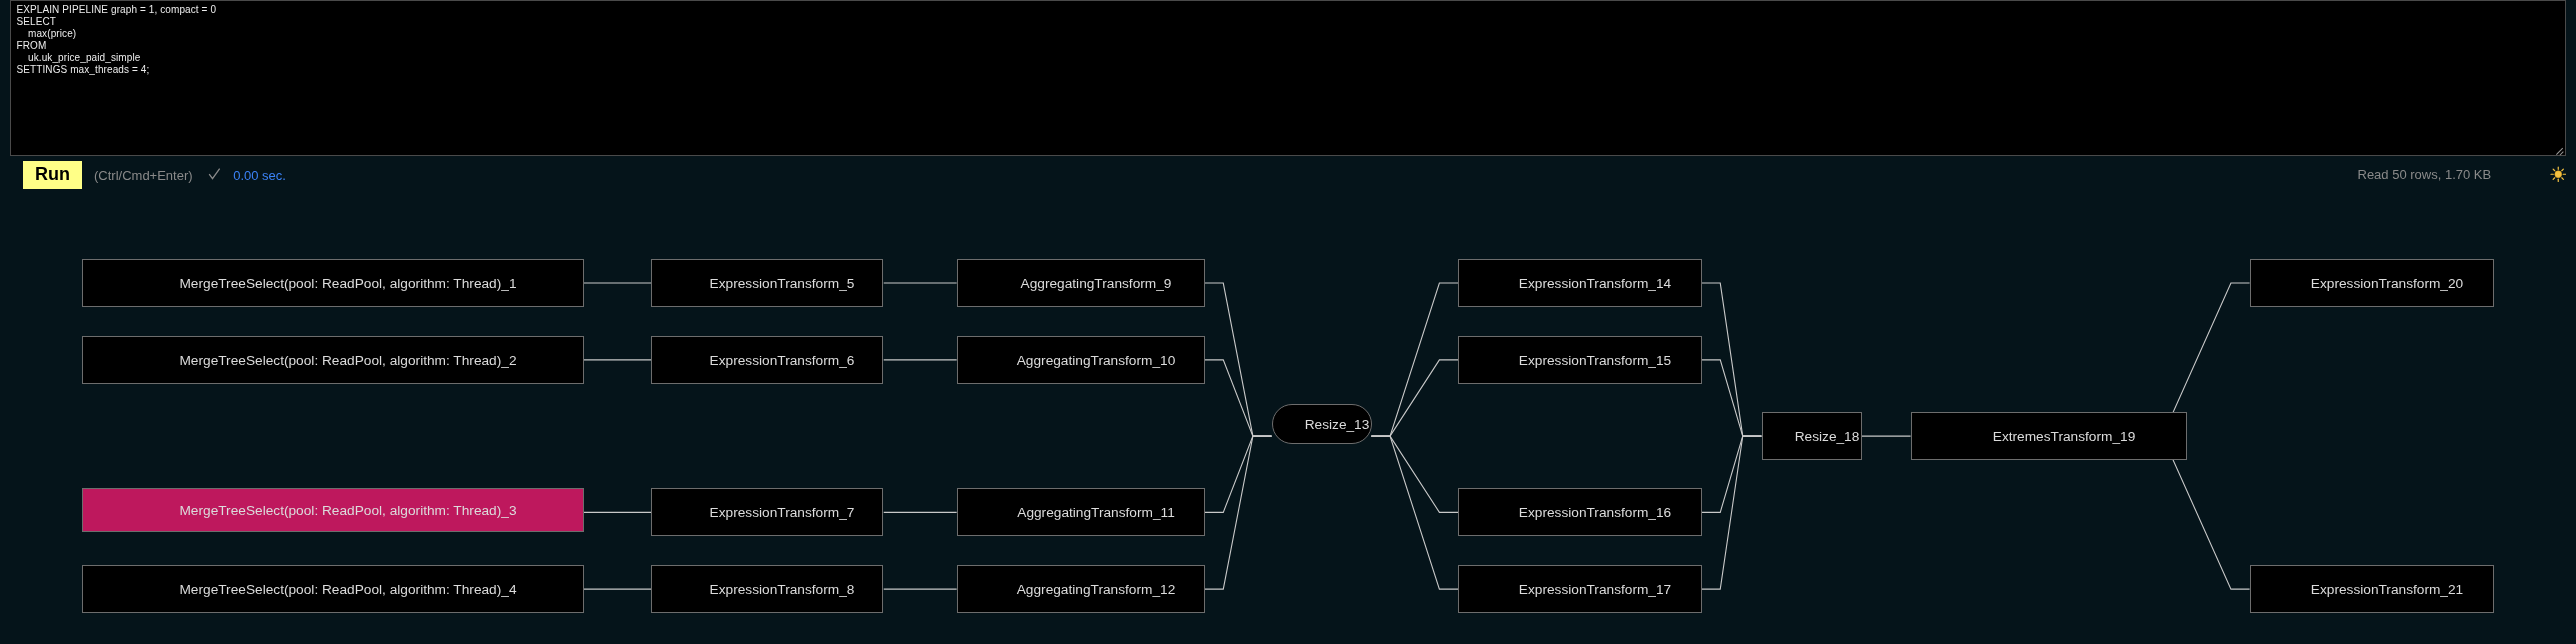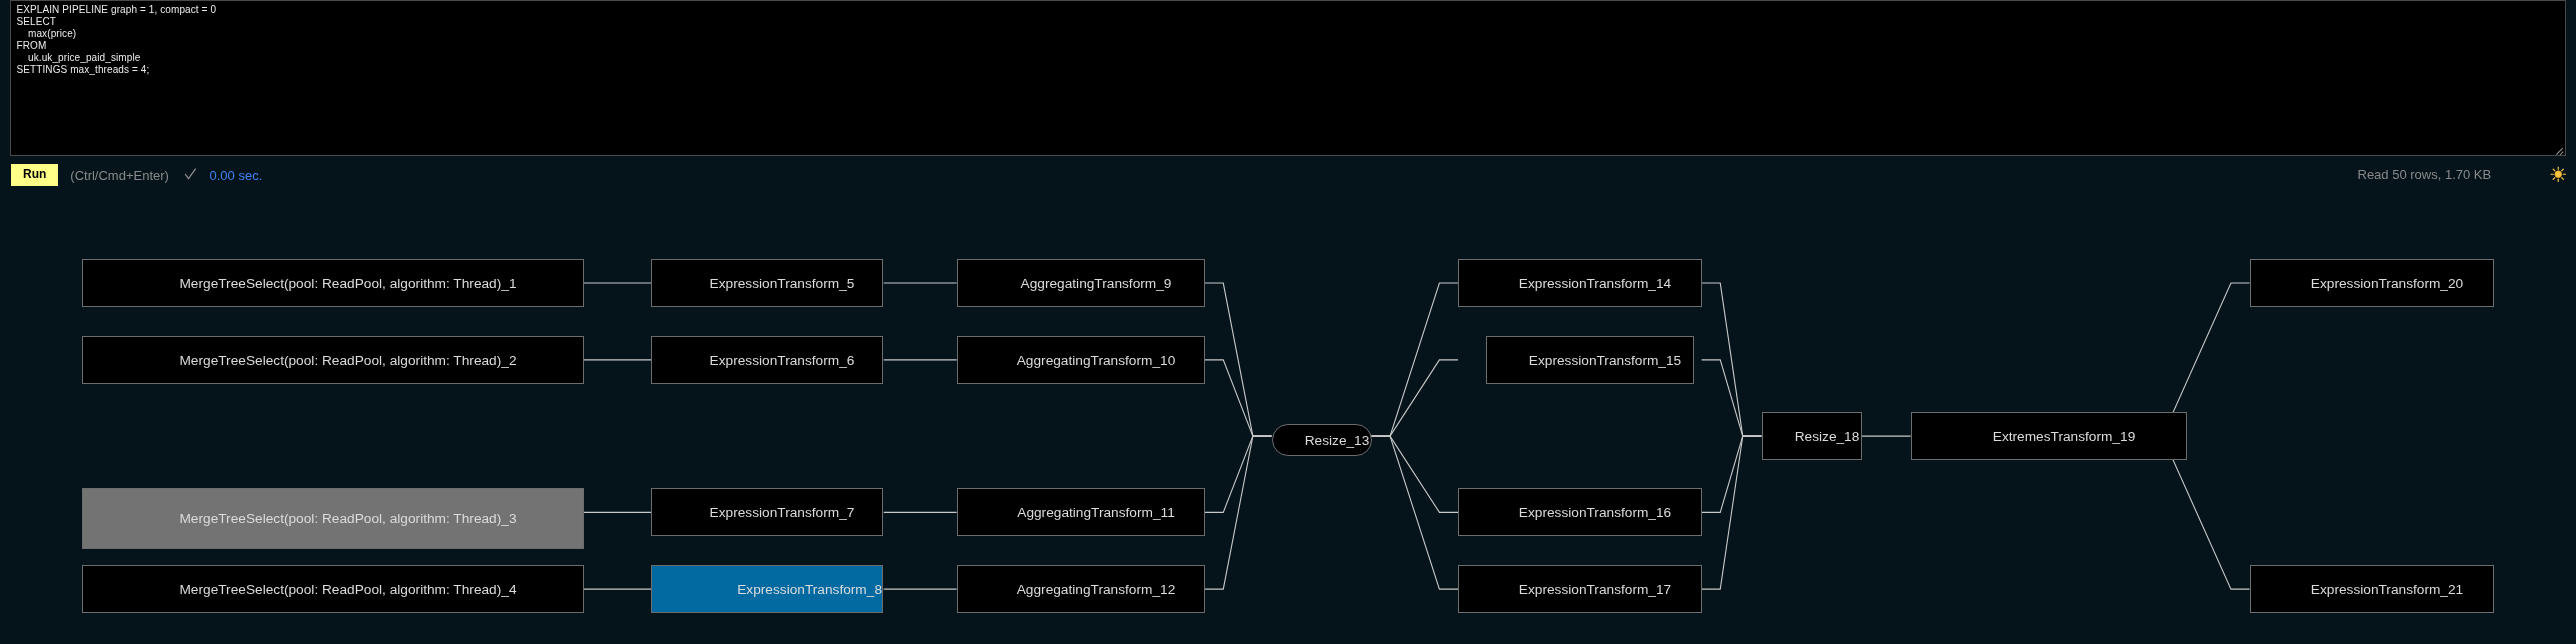--- a/index.html
+++ b/index.html
@@ -76,26 +76,26 @@
   #toolbar {
     position: absolute;
     left: 0;
     top: 158px;
     width: 2576px;
     height: 34px;
     display: flex;
     align-items: center;
   }
   #run-button {
-    margin-left: 11px;
+    margin-left: 23px;
     background: #ffff87;
     color: #000000;
     border: none;
     font-family: "Liberation Sans", sans-serif;
-    font-size: 12px;
+    font-size: 18px;
     font-weight: bold;
     padding: 4.4px 12px;
     cursor: pointer;
     line-height: 1.1;
   }
   .hint-text {
     margin-left: 12px;
     color: #8a8a8a;
     font-size: 13px;
   }
@@ -228,57 +228,57 @@
       <path d="M 3907 445 L 3941 445 L 4066 166 L 4100 166" fill="none" stroke="#c9c9c9" stroke-width="2"></path>
       <path d="M 3907 445 L 3941 445 L 4066 724 L 4100 724" fill="none" stroke="#c9c9c9" stroke-width="2"></path>
     </svg>
   <div id="graph-nodes">
       <div class="gnode" style="left: 82px; top: 67px; width: 502px; height: 48px; background: rgb(0, 0, 0); border-color: rgb(109, 109, 109);">
         <span>MergeTreeSelect(pool: ReadPool, algorithm: Thread)_1</span>
       </div>
       <div class="gnode" style="left: 82px; top: 144px; width: 502px; height: 48px; background: rgb(0, 0, 0); border-color: rgb(109, 109, 109);">
         <span>MergeTreeSelect(pool: ReadPool, algorithm: Thread)_2</span>
       </div>
-      <div class="gnode" style="left: 82px; top: 296px; width: 502px; height: 61px; background: #737373; border-color: rgb(109, 109, 109);">
+      <div class="gnode" style="left: 82px; top: 296px; width: 502px; height: 44px; background: #be185d; border-color: rgb(109, 109, 109);">
         <span>MergeTreeSelect(pool: ReadPool, algorithm: Thread)_3</span>
       </div>
       <div class="gnode" style="left: 82px; top: 373px; width: 502px; height: 48px; background: rgb(0, 0, 0); border-color: rgb(109, 109, 109);">
         <span>MergeTreeSelect(pool: ReadPool, algorithm: Thread)_4</span>
       </div>
       <div class="gnode" style="left: 651px; top: 67px; width: 232px; height: 48px; background: rgb(0, 0, 0); border-color: rgb(109, 109, 109);">
         <span>ExpressionTransform_5</span>
       </div>
       <div class="gnode" style="left: 651px; top: 144px; width: 232px; height: 48px; background: rgb(0, 0, 0); border-color: rgb(109, 109, 109);">
         <span>ExpressionTransform_6</span>
       </div>
       <div class="gnode" style="left: 651px; top: 296px; width: 232px; height: 48px; background: rgb(0, 0, 0); border-color: rgb(109, 109, 109);">
         <span>ExpressionTransform_7</span>
       </div>
-      <div class="gnode" style="left: 651px; top: 373px; width: 232px; height: 48px; background: #0369a1; border-color: rgb(109, 109, 109); justify-content: flex-end;">
+      <div class="gnode" style="left: 651px; top: 373px; width: 232px; height: 48px; background: #000000; border-color: rgb(109, 109, 109);">
         <span>ExpressionTransform_8</span>
       </div>
       <div class="gnode" style="left: 957px; top: 67px; width: 248px; height: 48px; background: rgb(0, 0, 0); border-color: rgb(109, 109, 109);">
         <span>AggregatingTransform_9</span>
       </div>
       <div class="gnode" style="left: 957px; top: 144px; width: 248px; height: 48px; background: rgb(0, 0, 0); border-color: rgb(109, 109, 109);">
         <span>AggregatingTransform_10</span>
       </div>
       <div class="gnode" style="left: 957px; top: 296px; width: 248px; height: 48px; background: rgb(0, 0, 0); border-color: rgb(109, 109, 109);">
         <span>AggregatingTransform_11</span>
       </div>
       <div class="gnode" style="left: 957px; top: 373px; width: 248px; height: 48px; background: rgb(0, 0, 0); border-color: rgb(109, 109, 109);">
         <span>AggregatingTransform_12</span>
       </div>
-      <div class="gnode" style="left: 1272px; top: 232px; width: 100px; height: 32px; background: rgb(0, 0, 0); border-color: rgb(109, 109, 109); border-radius: 23px;">
+      <div class="gnode" style="left: 1272px; top: 212px; width: 100px; height: 40px; background: rgb(0, 0, 0); border-color: rgb(109, 109, 109); border-radius: 23px;">
         <span>Resize_13</span>
       </div>
       <div class="gnode" style="left: 1458px; top: 67px; width: 244px; height: 48px; background: rgb(0, 0, 0); border-color: rgb(109, 109, 109);">
         <span>ExpressionTransform_14</span>
       </div>
-      <div class="gnode" style="left: 1458px; top: 144px; width: 208px; height: 48px; background: rgb(0, 0, 0); border-color: rgb(109, 109, 109); margin-left: 28px;">
+      <div class="gnode" style="left: 1458px; top: 144px; width: 244px; height: 48px; background: rgb(0, 0, 0); border-color: rgb(109, 109, 109);">
         <span>ExpressionTransform_15</span>
       </div>
       <div class="gnode" style="left: 1458px; top: 296px; width: 244px; height: 48px; background: rgb(0, 0, 0); border-color: rgb(109, 109, 109);">
         <span>ExpressionTransform_16</span>
       </div>
       <div class="gnode" style="left: 1458px; top: 373px; width: 244px; height: 48px; background: rgb(0, 0, 0); border-color: rgb(109, 109, 109);">
         <span>ExpressionTransform_17</span>
       </div>
       <div class="gnode" style="left: 1762px; top: 220px; width: 100px; height: 48px; background: rgb(0, 0, 0); border-color: rgb(109, 109, 109);">
         <span>Resize_18</span>

